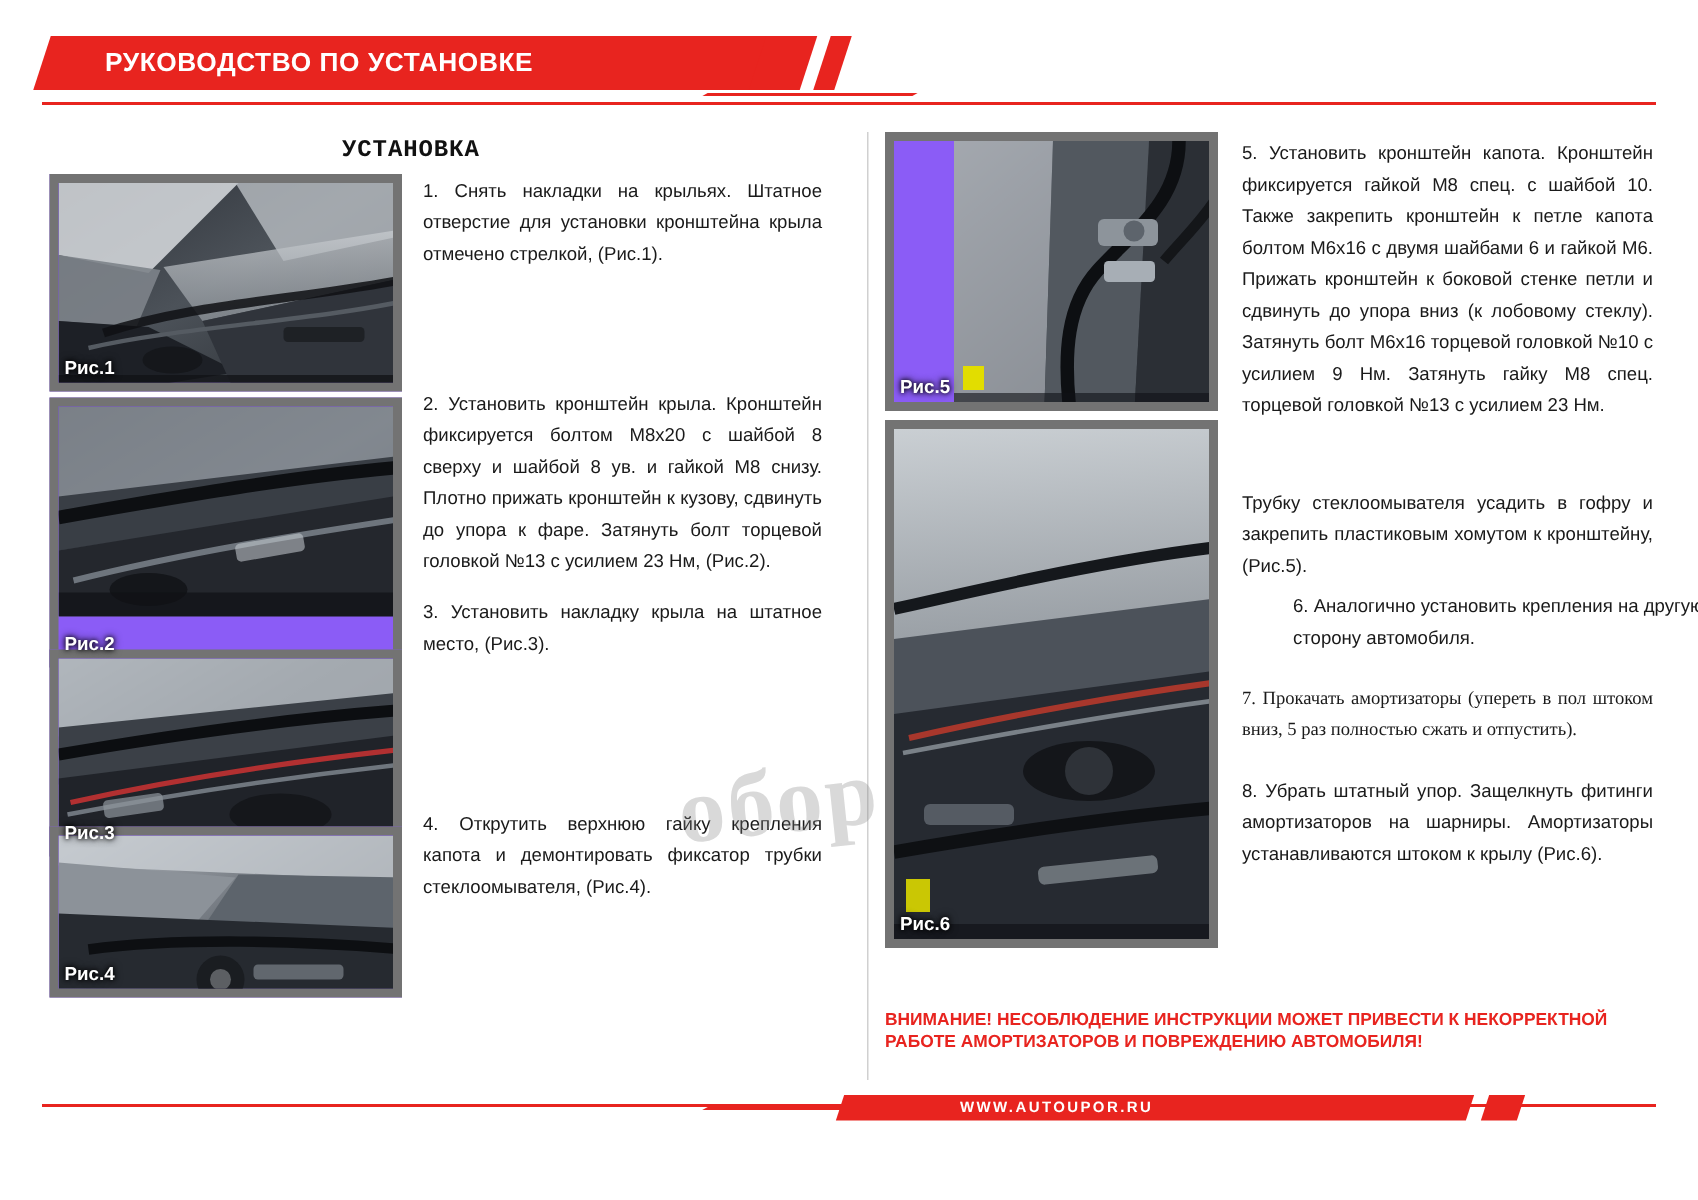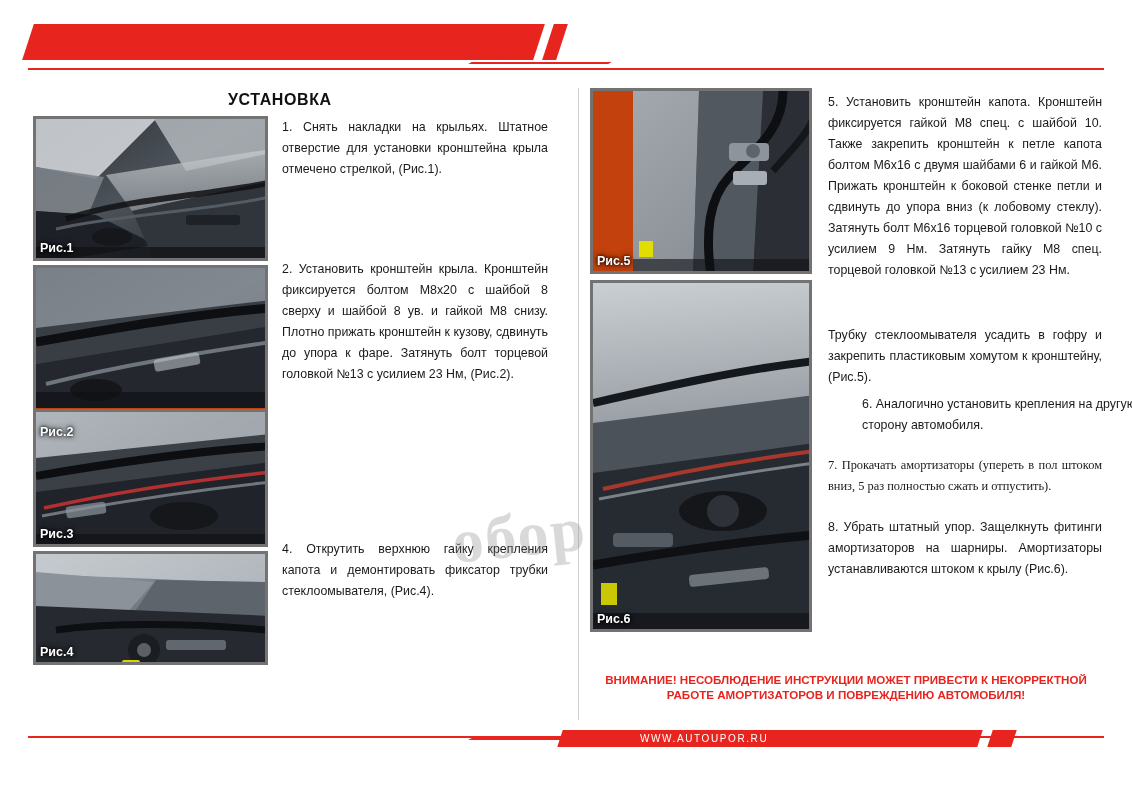--- a/index.html
+++ b/index.html
@@ -115,21 +115,21 @@
     height: 2px;
     background: #e8241f;
     transform: skewX(-62deg);
   }
   .footer-text {
     position: absolute;
     left: 640px;
     top: 733px;
     color: #ffffff;
     font-size: 10px;
-    font-weight: normal;
+    font-weight: bold;
     letter-spacing: 1.6px;
     white-space: nowrap;
     text-align: center;
   }
 
   
   .v-divider {
     position: absolute;
     left: 578px;
     top: 88px;
@@ -140,28 +140,29 @@
 
   
   .section-title {
     position: absolute;
     left: 228px;
     top: 91px;
     font-size: 16px;
     font-weight: bold;
     color: #111;
     letter-spacing: 0.6px;
+    font-family: Liberation Mono, monospace;
   }
 
   
   .figure {
     position: absolute;
     overflow: hidden;
-    background: #c2410c;
-    border: 3px solid #737373;
+    background: #8b5cf6;
+    border: 6px solid #737373;
     box-sizing: border-box;
   }
   .fig-caption {
     position: absolute;
     left: 4px;
     bottom: 3px;
     color: #ffffff;
     font-size: 12.5px;
     font-weight: bold;
     text-shadow: 0 0 3px #000, 0 0 6px #000;
@@ -174,21 +175,20 @@
     font-size: 12.4px;
     line-height: 21px;
     color: #1a1a1a;
     text-align: justify;
   }
   .warning {
     position: absolute;
     left: 590px;
     top: 672px;
     width: 512px;
-    text-align: center;
     color: #e8241f;
     font-size: 11.6px;
     font-weight: bold;
     line-height: 15px;
   }
 
   
   .watermark {
     position: absolute;
     left: 452px;
@@ -205,20 +205,21 @@
 </style>
 </head>
 <body>
 
 <div class="page">
 
   <div class="header">
     <div class="header-bar"></div>
     <div class="header-bar2"></div>
     <div class="header-bar3"></div>
+    <div class="header-title">РУКОВОДСТВО ПО УСТАНОВКЕ</div>
     <div class="header-rule"></div>
     <div class="header-rule-skew"></div>
   </div>
 
   <div class="section-title">УСТАНОВКА</div>
 
   <div class="v-divider"></div>
 
   <div class="figure" style="left:33px; top:116px; width:235px; height:145px;">
     <svg width="235" height="145" viewBox="0 0 235 145" preserveAspectRatio="none">
@@ -266,21 +267,21 @@
       <polygon points="0,96 235,58 235,140 0,140" fill="#24272d"></polygon>
       <path d="M10 116 C90 96 170 84 235 74" stroke="#6e757d" stroke-width="4" fill="none"></path>
       <rect x="118" y="88" width="46" height="12" rx="3" fill="#c9ced3" opacity="0.55" transform="rotate(-10 141 94)"></rect>
       <ellipse cx="60" cy="122" rx="26" ry="11" fill="#14161a"></ellipse>
       <rect x="0" y="124" width="235" height="16" fill="#0f1115" opacity="0.7"></rect>
     </svg>
     
     <div class="fig-caption">Рис.2</div>
   </div>
 
-  <div class="figure" style="left:33px; top:409px; width:235px; height:138px;">
+  <div class="figure" style="left:33px; top:433px; width:235px; height:138px;">
     <svg width="235" height="138" viewBox="0 0 235 138" preserveAspectRatio="none">
       <defs>
         <linearGradient id="f3bg" x1="0" y1="0" x2="1" y2="1">
           <stop offset="0%" stop-color="#9aa0a6"></stop>
           <stop offset="40%" stop-color="#4a5057"></stop>
           <stop offset="100%" stop-color="#1a1d22"></stop>
         </linearGradient>
       </defs>
       <rect x="0" y="0" width="235" height="138" fill="url(#f3bg)"></rect>
       <polygon points="0,0 235,0 235,26 0,52" fill="#b4bac0" opacity="0.85"></polygon>
@@ -380,20 +381,21 @@
       <rect x="0" y="330" width="222" height="22" fill="#0f1115" opacity="0.65"></rect>
     </svg>
     
     <div class="fig-caption">Рис.6</div>
   </div>
 
   <div class="para" style="left:282px; top:117px; width:266px;">1. Снять накладки на крыльях. Штатное отверстие для установки кронштейна крыла отмечено стрелкой, (Рис.1).</div>
 
   <div class="para" style="left:282px; top:259px; width:266px;">2. Установить кронштейн крыла. Кронштейн фиксируется болтом M8x20 с шайбой 8 сверху и шайбой 8 ув. и гайкой M8 снизу. Плотно прижать кронштейн к кузову, сдвинуть до упора к фаре. Затянуть болт торцевой головкой №13 с усилием 23 Нм, (Рис.2).</div>
 
+  <div class="para" style="left:282px; top:398px; width:266px;">3. Установить накладку крыла на штатное место, (Рис.3).</div>
 
   <div class="para" style="left:282px; top:539px; width:266px;">4. Открутить верхнюю гайку крепления капота и демонтировать фиксатор трубки стеклоомывателя, (Рис.4).</div>
 
   <div class="para" style="left:828px; top:92px; width:274px;">5. Установить кронштейн капота. Кронштейн фиксируется гайкой M8 спец. с шайбой 10. Также закрепить кронштейн к петле капота болтом M6x16 с двумя шайбами 6 и гайкой M6. Прижать кронштейн к боковой стенке петли и сдвинуть до упора вниз (к лобовому стеклу). Затянуть болт M6x16 торцевой головкой №10 с усилием 9 Нм. Затянуть гайку M8 спец. торцевой головкой №13 с усилием 23 Нм.</div>
 
   <div class="para" style="left:828px; top:325px; width:274px;">Трубку стеклоомывателя усадить в гофру и закрепить пластиковым хомутом к кронштейну, (Рис.5).</div>
 
   <div class="para" style="left:828px; top:394px; width:274px;margin-left:34px;">6. Аналогично установить крепления на другую сторону автомобиля.</div>
 
   <div class="para" style="left:828px; top:455px; width:274px;font-family:Liberation Serif, serif;">7. Прокачать амортизаторы (упереть в пол штоком вниз, 5 раз полностью сжать и отпустить).</div>

